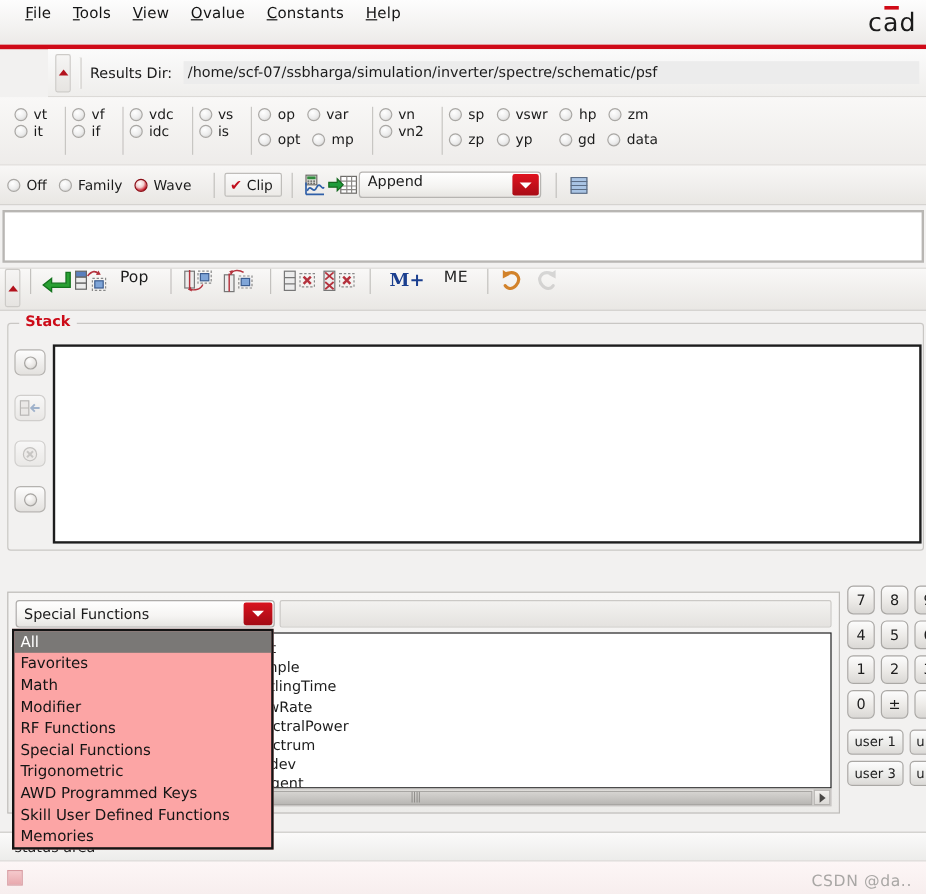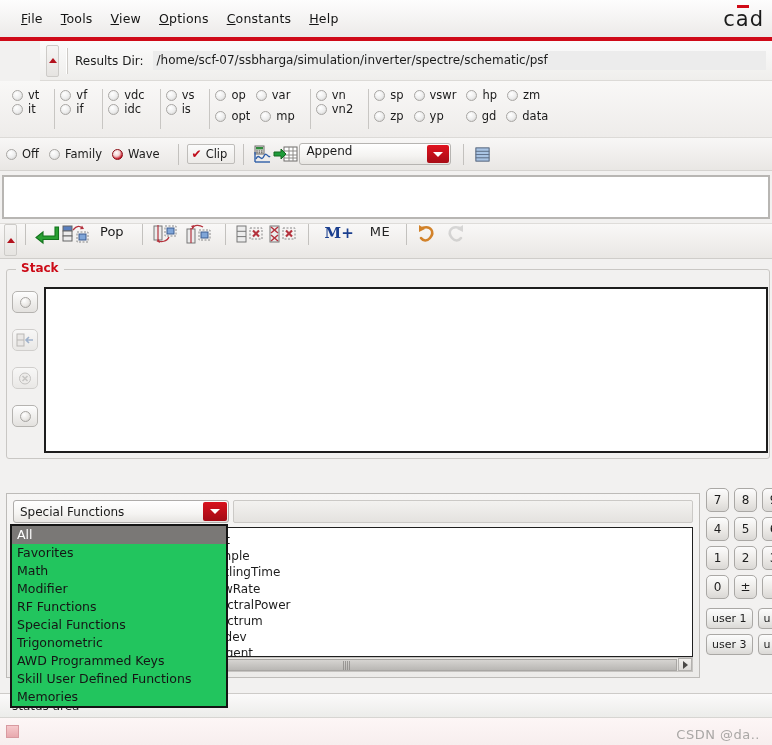--- a/index.html
+++ b/index.html
@@ -11,21 +11,21 @@
     font-family: "DejaVu Sans", "Liberation Sans", sans-serif;
     font-size: 11px;
     color: #1a1a1a;
   }
   #app { position: relative; width: 772px; height: 745px; }
 
   
   .menubar {
     height: 37px;
     background: linear-gradient(180deg,#fdfdfd 0%,#f4f3f2 55%,#eceae8 100%);
-    display: flex; align-items: center;
+    display: flex; align-items: flex-start;
     padding-left: 12px;
     position: relative;
   }
   .menu-item {
     font-size: 12.5px;
     padding: 3px 9px;
     color: #141414;
     cursor: default;
     letter-spacing: .2px;
   }
@@ -245,21 +245,21 @@
   }
   .tri-right {
     width:0;height:0;border-top:4px solid transparent;border-bottom:4px solid transparent;
     border-left:5px solid #4a4846;
   }
 
   
   .dd-menu {
     position: absolute; left: 10px; top: 524px;
     width: 218px;
-    background: #22c55e;
+    background: #fca5a5;
     border: 2px solid #141414;
     z-index: 40;
   }
   .dd-item { font-size: 12.5px; line-height: 16px; padding: 1px 5px; color:#151515; white-space:nowrap;}
   .dd-item.active { background: #7a7876; color: #ffffff; }
 
   
   .keypad {
     position: absolute; left: 706px; top: 488px; width: 70px;
   }
@@ -306,21 +306,21 @@
 </style>
 </head>
 <body>
 
 <div id="app">
 
   <div class="menubar">
     <div class="menu-item"><span class="mn">F</span><span>ile</span></div>
     <div class="menu-item"><span class="mn">T</span><span>ools</span></div>
     <div class="menu-item"><span class="mn">V</span><span>iew</span></div>
-    <div class="menu-item"><span class="mn">O</span><span>ptions</span></div>
+    <div class="menu-item"><span class="mn">O</span><span>value</span></div>
     <div class="menu-item"><span class="mn">C</span><span>onstants</span></div>
     <div class="menu-item"><span class="mn">H</span><span>elp</span></div>
     <div class="brand"><span>c</span><span class="macron">a</span><span>d</span></div>
   </div>
   <div class="redbar"></div>
 
   <div class="res-row">
     <div class="grip-up">
         <div class="tri-up"></div>
       </div>

